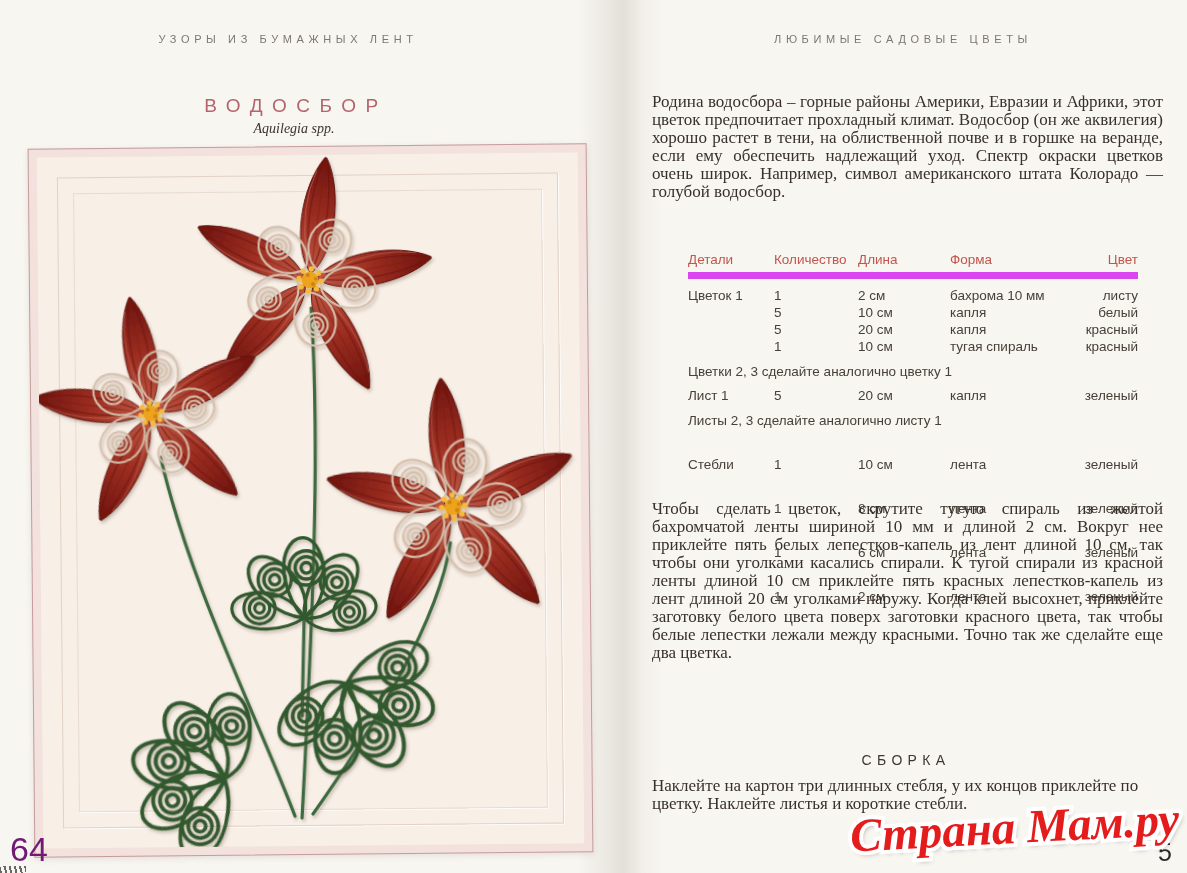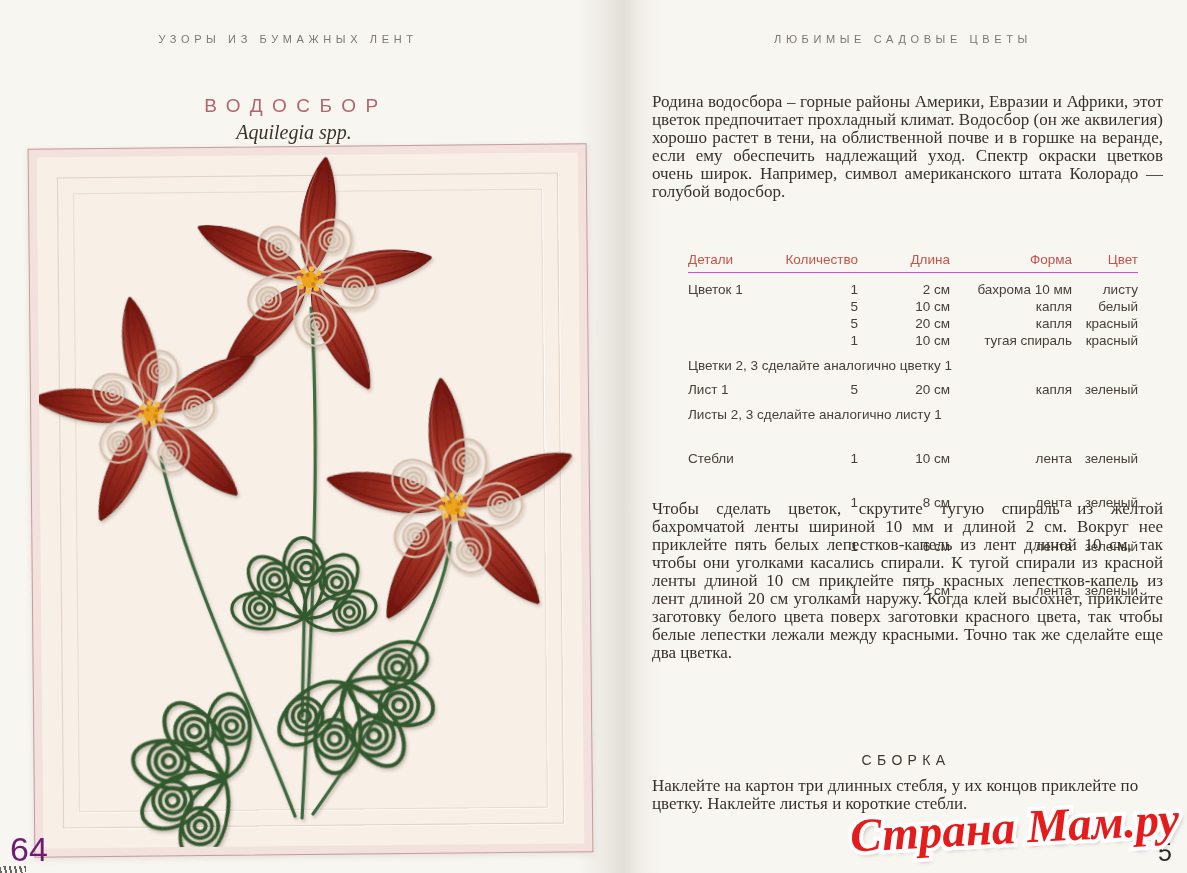--- a/index.html
+++ b/index.html
@@ -11,21 +11,21 @@
   }
   .gutter{position:absolute;left:578px;top:0;width:86px;height:100%;
     background:linear-gradient(90deg,rgba(120,110,95,0) 0%,rgba(120,110,95,.10) 35%,rgba(120,110,95,.17) 52%,rgba(120,110,95,.05) 75%,rgba(120,110,95,0) 100%);}
   .running-head{position:absolute;top:33px;transform:translateX(-50%);
     font-family:"Liberation Sans",sans-serif;font-size:11px;letter-spacing:.42em;color:#7b7874;white-space:nowrap;}
   .rh-left{left:288px;}
   .rh-right{left:903px;}
   .chapter-title{position:absolute;left:296px;top:95px;transform:translateX(-50%);
     font-family:"Liberation Sans",sans-serif;font-size:19px;letter-spacing:.5em;color:#b4646d;white-space:nowrap;}
   .latin{position:absolute;left:294px;top:121px;transform:translateX(-50%);
-    font-style:italic;font-size:20px;color:#3b332c;white-space:nowrap;}
+    font-style:italic;font-size:14px;color:#3b332c;white-space:nowrap;}
   
   .photo{position:absolute;left:31px;top:146px;width:559px;height:709px;
     background:#f2e1dd;border:1px solid #c49c9c;box-sizing:border-box;padding:8px;
     transform:rotate(-0.55deg);box-shadow:0 2px 6px rgba(90,70,60,.12);}
   .card{position:relative;width:100%;height:100%;background:#f8efe7;overflow:hidden;}
   .frame1,.frame2{position:absolute;border:1px solid rgba(176,142,120,.30);box-shadow:1px 1px 0 rgba(255,255,255,.8);}
   .frame1{inset:20px;}
   .frame2{inset:36px;border-color:rgba(176,142,120,.20);}
   .art{position:absolute;inset:0;width:100%;height:100%;}
   
@@ -33,27 +33,27 @@
   .intro{top:93px;text-align:justify;}
   .bodytext{top:500px;text-align:justify;}
   .bodytext .p2{text-indent:17px;}
   .assembly-head{position:absolute;left:906px;top:752px;transform:translateX(-50%);
     font-family:"Liberation Sans",sans-serif;font-size:14px;letter-spacing:.38em;color:#3f372f;white-space:nowrap;}
   .assembly-text{top:777px;text-align:left;}
   
   .qtable{position:absolute;left:688px;top:252px;width:450px;
     font-family:"Liberation Sans",sans-serif;font-size:13.5px;color:#474038;}
   .thead,.tr{display:grid;grid-template-columns:86px 84px 92px 122px 66px;}
-  .thead{color:#c4544c;padding-bottom:5px;border-bottom:1px solid #d946ef;}
+  .thead{color:#c4544c;padding-bottom:5px;border-bottom:7px solid #d946ef;}
   .tr{height:17px;align-items:center;}
   .g-stems .tr{height:16px;margin-top:28px;}
   .tgroup{margin-top:8px;}
   .tnote{margin:9px 0 1px 0;}
   .c1{text-align:left;}
-  .c2,.c3,.c4{text-align:right;}
+  .c2,.c3,.c4{text-align:left;}
   .c5{text-align:right;}
   
   .pn-left{position:absolute;left:10px;top:830px;font-family:"Liberation Sans",sans-serif;font-size:34px;color:#701a75;}
   .pn-right{position:absolute;left:1158px;top:838px;font-family:"Liberation Sans",sans-serif;font-size:25px;color:#2a2a2a;z-index:1;}
   .scan-marks{position:absolute;left:0;top:866px;width:26px;height:7px;
     background:repeating-linear-gradient(75deg,#2a2a2a 0 2px,transparent 2px 5px);opacity:.7;}
   .watermark{position:absolute;left:850px;top:800px;z-index:5;transform:rotate(-3deg);
     font-family:"Liberation Serif",serif;font-style:italic;font-weight:bold;font-size:47px;
     color:#e51c1c;white-space:nowrap;}
   .watermark::before{content:attr(data-text);position:absolute;left:0;top:0;z-index:-1;

